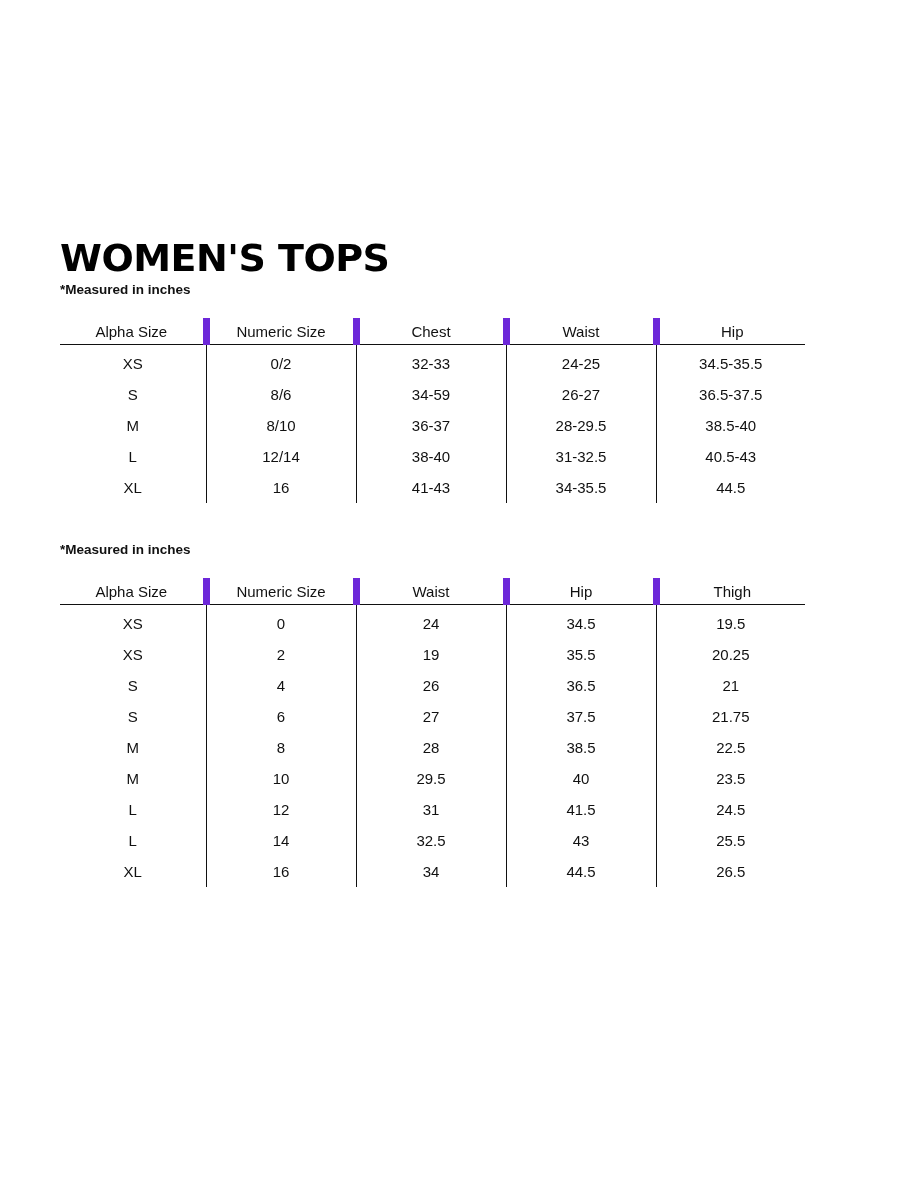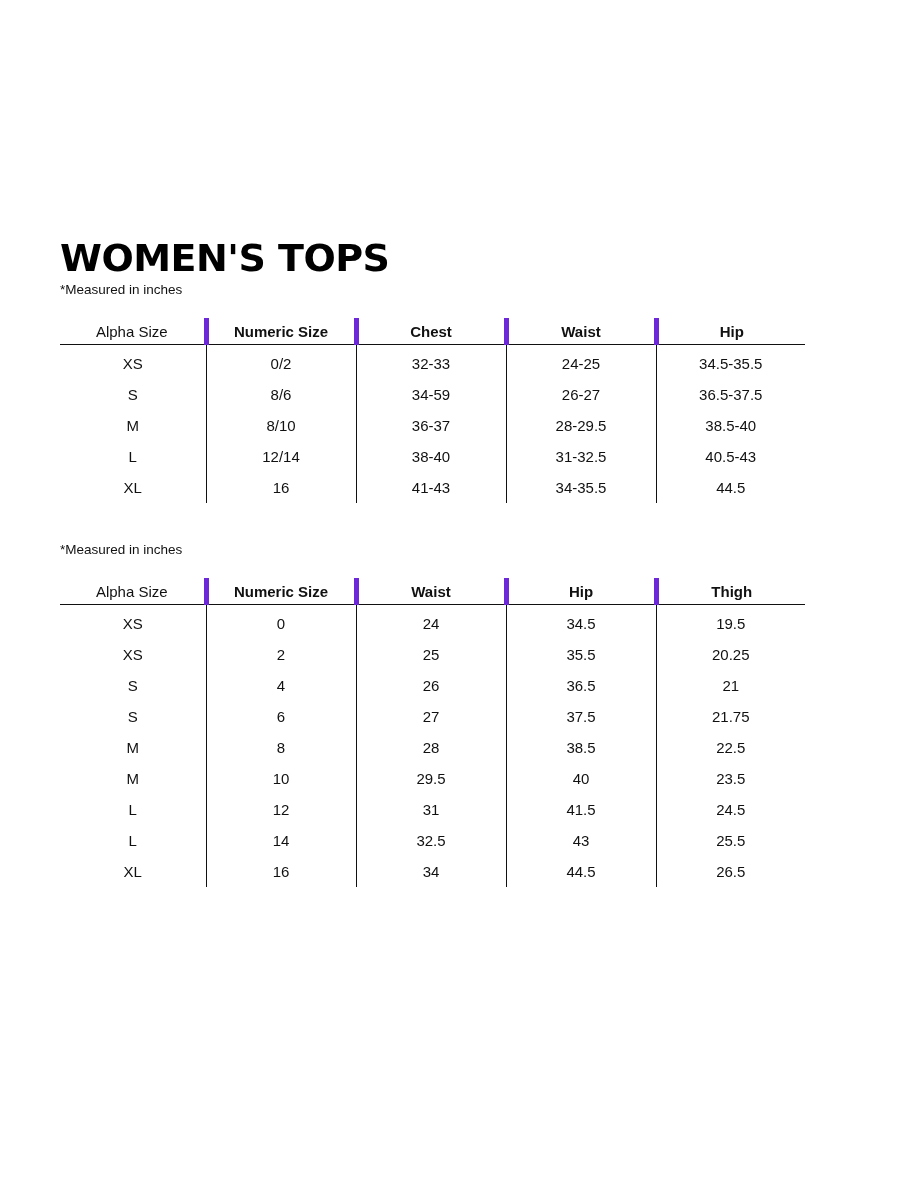--- a/index.html
+++ b/index.html
@@ -35,21 +35,21 @@
     font-weight: bold;
     font-size: 38px;
     letter-spacing: -0.5px;
     line-height: 44px;
     color: #000000;
     margin: 0;
     white-space: nowrap;
   }
   .section-note {
     font-size: 13.5px;
-    font-weight: normal;
+    font-weight: bold;
     color: #111111;
     margin: 2px 0 0 0;
     line-height: 16px;
   }
 
   table.size-table {
     margin-top: 20px;
     border-collapse: collapse;
     width: 745px;
     table-layout: fixed;
@@ -70,22 +70,21 @@
   }
   table.size-table thead tr {
     border-bottom: 1px solid #111111;
   }
   
   table.size-table th + th,
   table.size-table td + td {
     border-left: 1px solid #111111;
   }
   table.size-table thead th + th {
-    border-left: 5px solid #6d28d9;
-    font-weight: bold;
+    border-left: 7px solid #6d28d9;
   }
   
   table.size-table col.c0 { width: 146px; }
   table.size-table col.c1 { width: 150px; }
   table.size-table col.c2 { width: 150px; }
   table.size-table col.c3 { width: 150px; }
   table.size-table col.c4 { width: 149px; }
 
   
   table.size-table tbody tr:first-child td {
@@ -180,21 +179,21 @@
         <tr>
           <td>XS</td>
           <td>0</td>
           <td>24</td>
           <td>34.5</td>
           <td>19.5</td>
         </tr>
         <tr>
           <td>XS</td>
           <td>2</td>
-          <td>25</td>
+          <td>19</td>
           <td>35.5</td>
           <td>20.25</td>
         </tr>
         <tr>
           <td>S</td>
           <td>4</td>
           <td>26</td>
           <td>36.5</td>
           <td>21</td>
         </tr>

